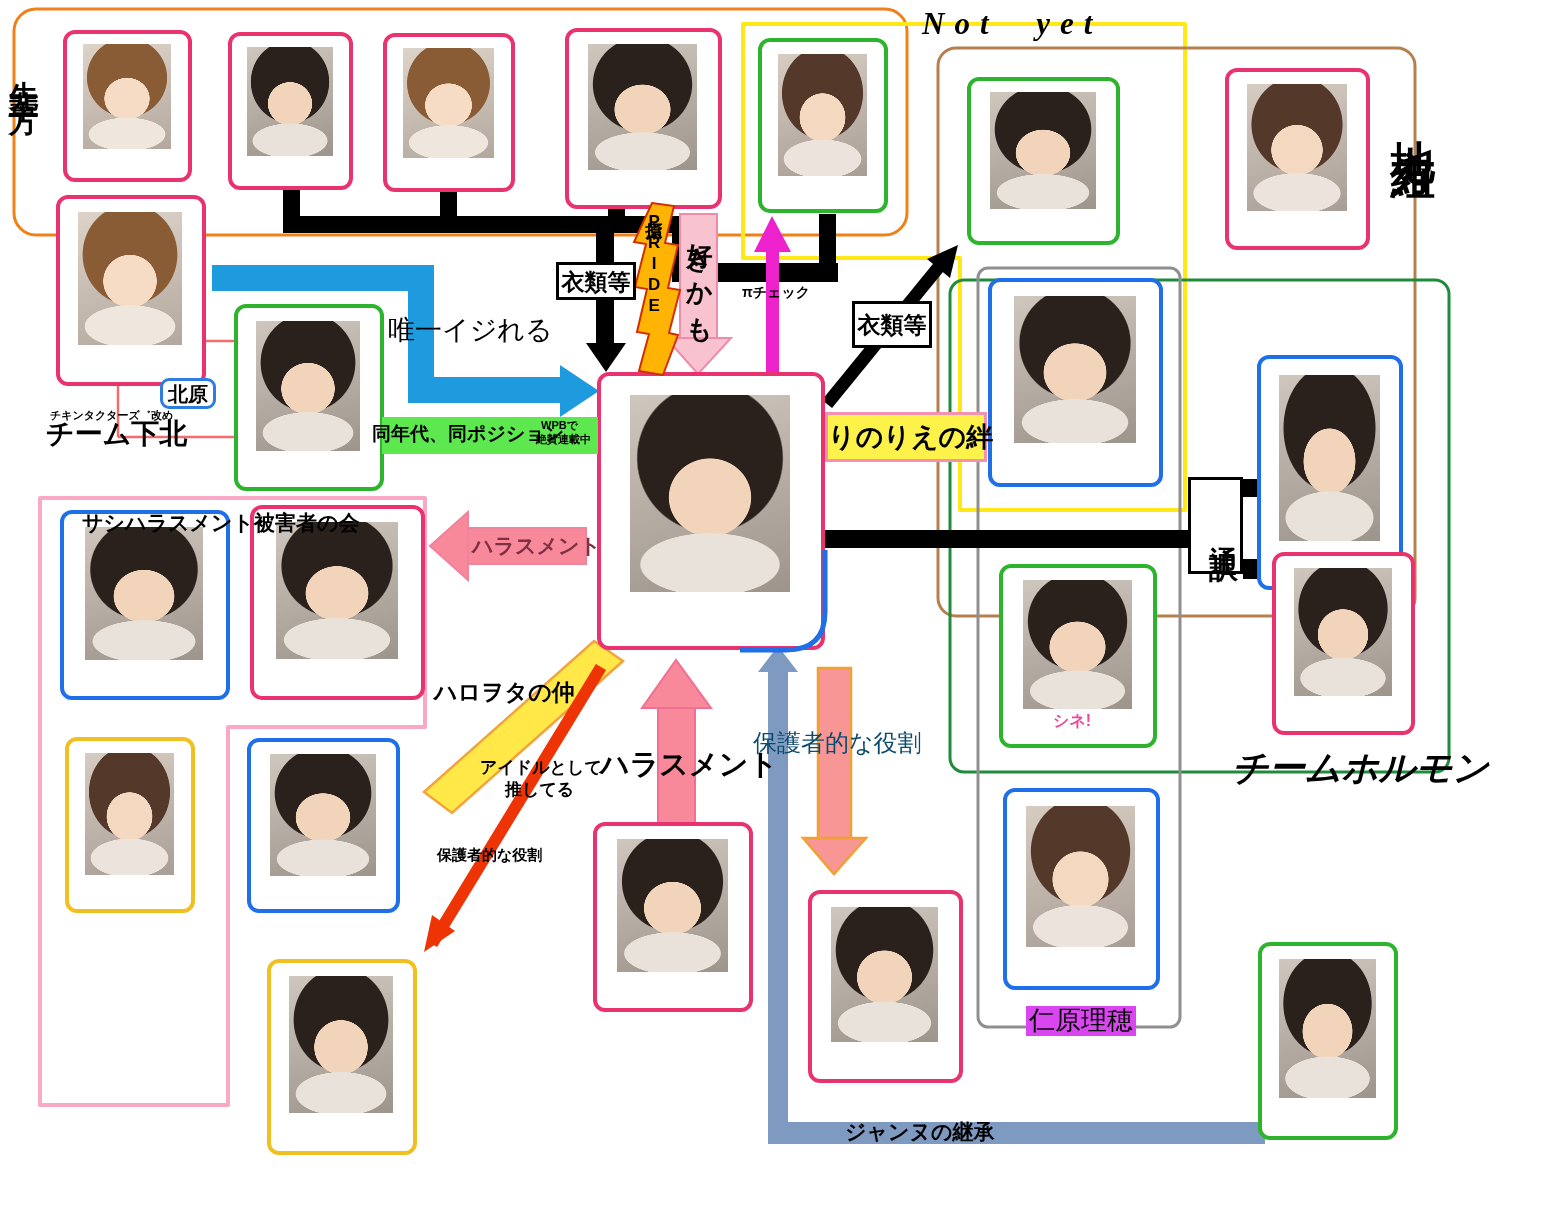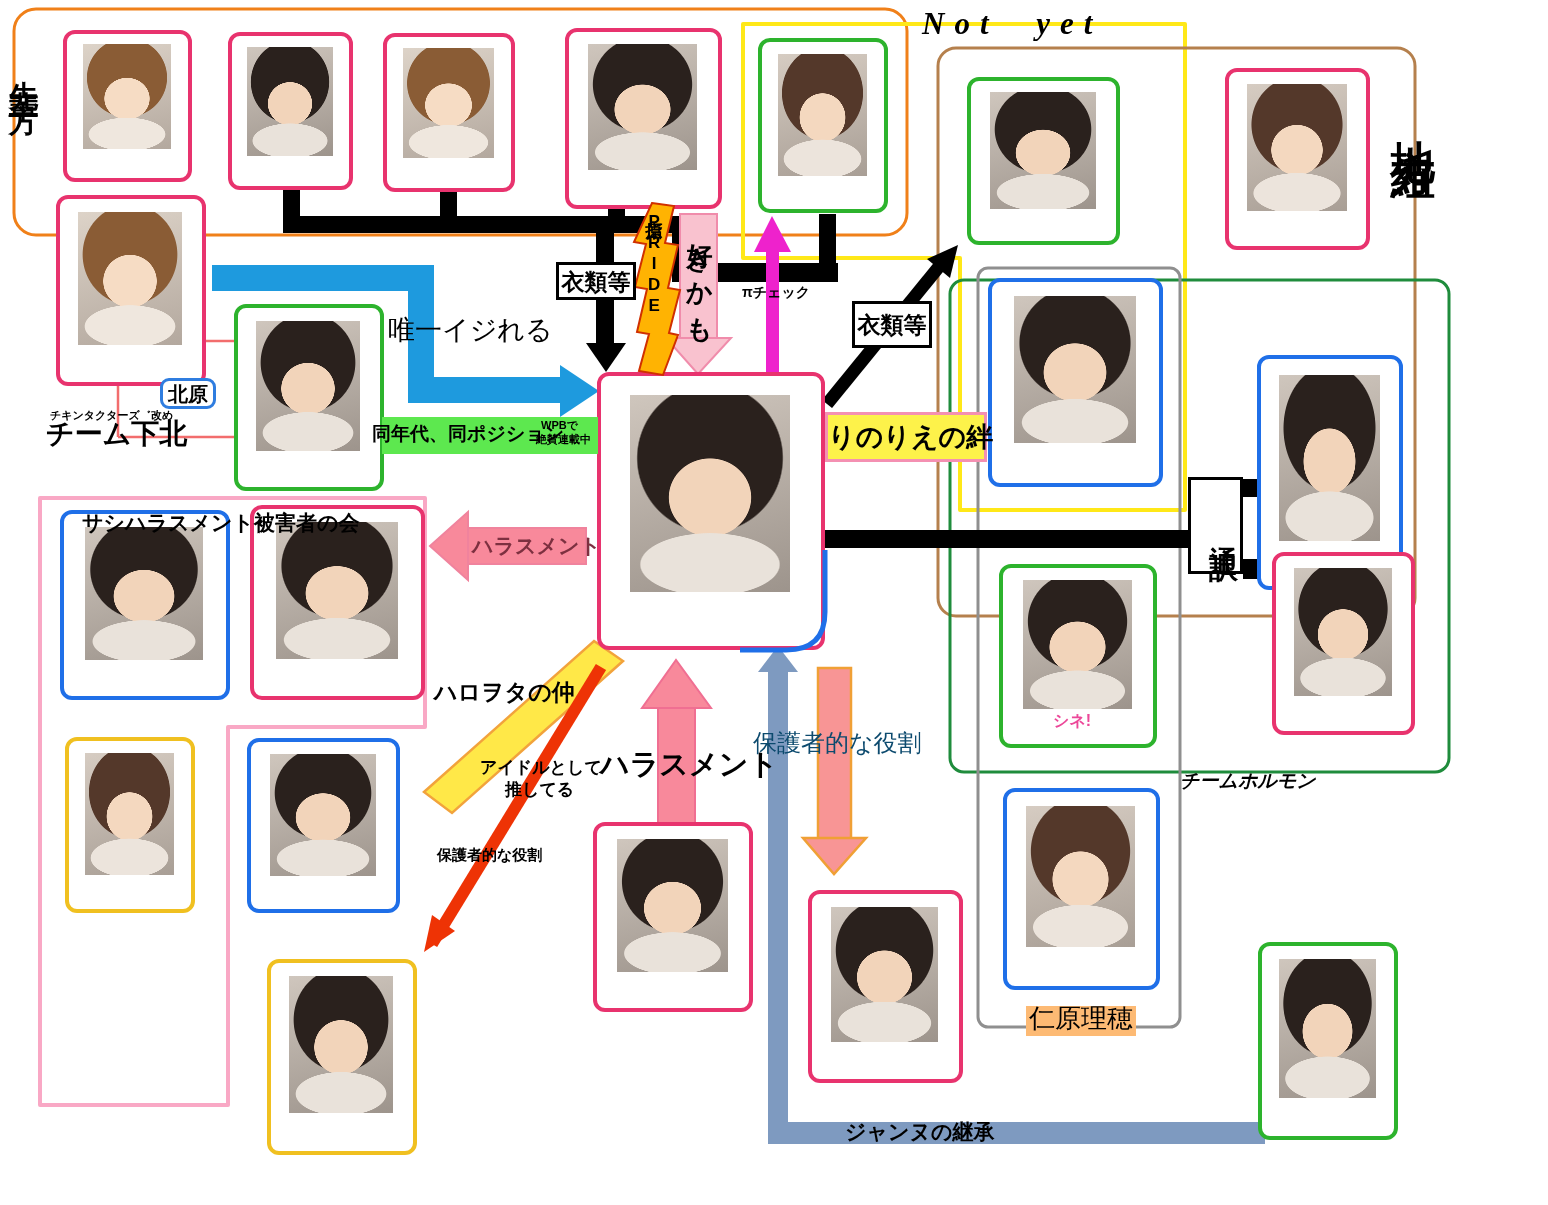--- a/index.html
+++ b/index.html
@@ -186,18 +186,18 @@
       <div class="lbl" style="left: 825px; top: 412px; width: 162px; height: 50px; background: rgb(253, 242, 74); border: 3px solid rgb(244, 144, 178); font-size: 27px; font-weight: bold; text-align: center; line-height: 44px; box-sizing: border-box;">りのりえの絆</div>
       <div class="lbl" style="left: 82px; top: 475px; font-size: 21px; font-weight: bold; margin-top: 36px;">サシハラスメント被害者の会</div>
       <div class="lbl" style="left: 472px; top: 534px; font-size: 21px; font-weight: bold; color: rgb(125, 48, 64);">ハラスメント</div>
       <div class="lbl" style="left: 434px; top: 679px; font-size: 23px; font-weight: 600; text-align: center;">ハロヲタの仲</div>
       <div class="lbl" style="left: 480px; top: 758px; font-size: 17px; font-weight: bold;">アイドルとして</div>
       <div class="lbl" style="left: 505px; top: 780px; font-size: 17px; font-weight: bold;">推してる</div>
       <div class="lbl" style="left: 437px; top: 846px; font-size: 15px; font-weight: bold;">保護者的な役割</div>
       <div class="lbl" style="left: 600px; top: 748px; font-size: 29px; font-weight: bold;">ハラスメント</div>
       <div class="lbl" style="left: 753px; top: 729px; font-size: 24px; color: #0c4a6e;">保護者的な役割</div>
       <div class="lbl vert" style="left: 1188px; top: 477px; width: 55px; height: 97px; background: rgb(255, 255, 255); border: 3px solid rgb(0, 0, 0); font-size: 29px; font-weight: bold; text-align: center; letter-spacing: 6px; padding-top: 6px; padding-left: 11px; box-sizing: border-box;">通訳</div>
-      <div class="lbl serif" style="left: 1180px; top: 748px; font-size: 19px; font-weight: bold; font-style: italic; margin-top: 22px;">チームホルモン</div>
-      <div class="lbl serif" style="left: 1026px; top: 1006px; font-size: 26px; background: #fdba74; padding: 0px 3px; font-family: Liberation Mono, monospace;">仁原理穂</div>
+      <div class="lbl serif" style="left: 1232px; top: 748px; font-size: 36px; font-weight: bold; font-style: italic;">チームホルモン</div>
+      <div class="lbl serif" style="left: 1026px; top: 1006px; font-size: 26px; background: #d946ef; padding: 0px 3px;">仁原理穂</div>
       <div class="lbl serif" style="left: 845px; top: 1120px; font-size: 21px; font-weight: bold;">ジャンヌの継承</div>
       <div class="lbl" style="left: 1053px; top: 712px; font-size: 16px; font-weight: bold; color: #ec4899;">シネ!</div>
     </div>
 </div>
 
 </body></html>

